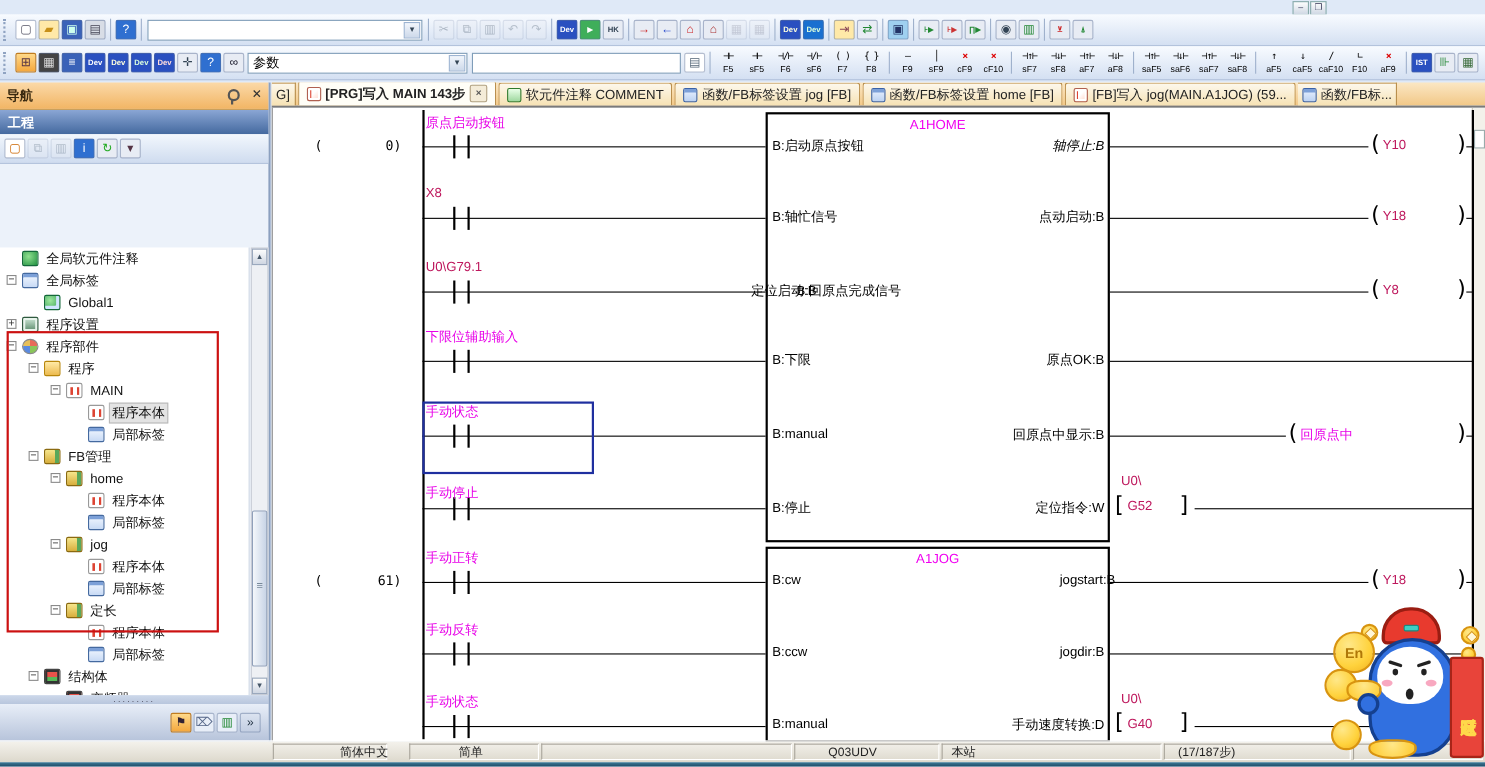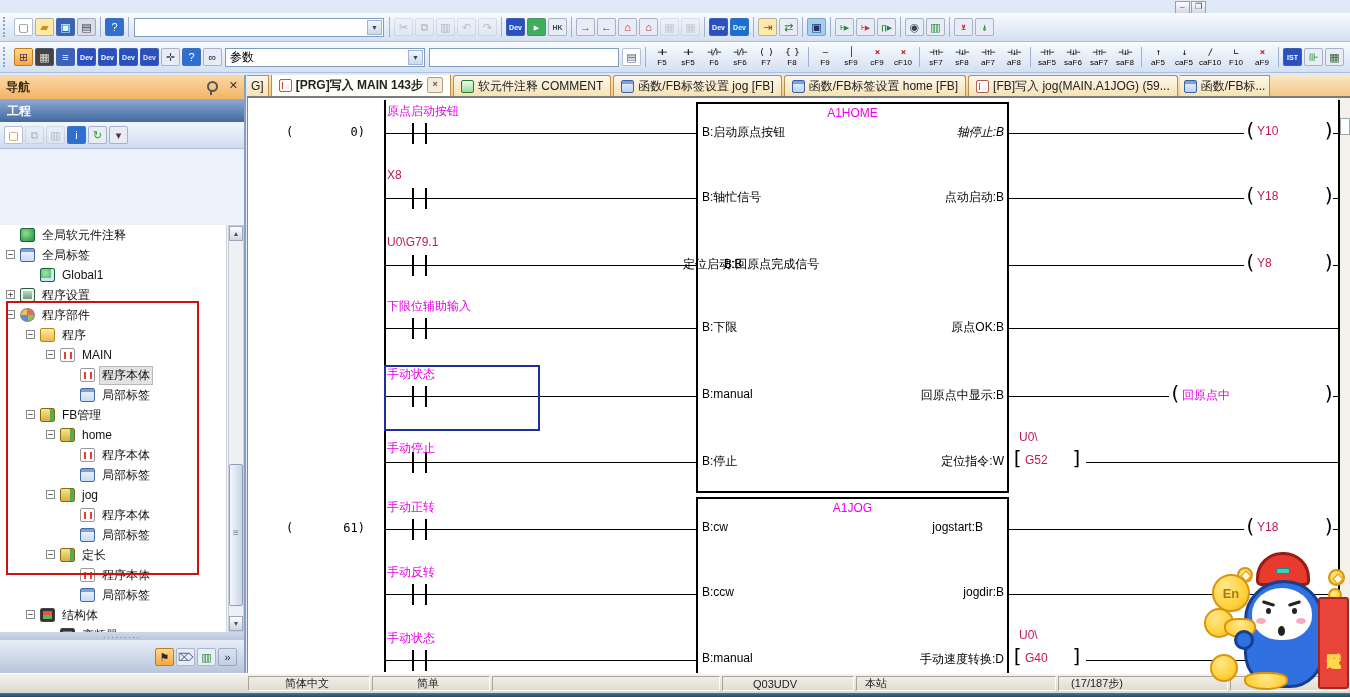--- a/index.html
+++ b/index.html
@@ -580,21 +580,21 @@
       <div class="llabel" style="left: 777px; top: 355px;">G52</div>
       <div class="paren" style="left: 823px; top: 350px;">]</div>
       <div class="ln" style="left: 838px; top: 364px; width: 253px; height: 1px;"></div>
       <div class="rnum" style="left: 38px; top: 423px;">(</div>
       <div class="rnum" style="left: 41px; top: 423px; width: 76px; text-align: right;">61)</div>
       <div class="ln" style="left: 136px; top: 431px; width: 312px; height: 1px;"></div>
       <div class="ln" style="left: 164px; top: 421px; width: 2px; height: 21px;"></div>
       <div class="ln" style="left: 177px; top: 421px; width: 2px; height: 21px;"></div>
       <div class="llabel m" style="left: 139px; top: 401px;">手动正转</div>
       <div class="iolabel" style="left: 454px; top: 422px;">B:cw</div>
-      <div class="iolabel" style="left: 432px; top: 422px; width: 303px; text-align: right;">jogstart:B</div>
+      <div class="iolabel" style="left: 463px; top: 422px; width: 303px; text-align: right;">jogstart:B</div>
       <div class="ln" style="left: 761px; top: 431px; width: 235px; height: 1px;"></div>
       <div class="paren" style="left: 996px; top: 418px;">(</div>
       <div class="llabel " style="left: 1009px; top: 422px;">Y18</div>
       <div class="paren" style="left: 1075px; top: 418px;">)</div>
       <div class="ln" style="left: 1085px; top: 431px; width: 6px; height: 1px;"></div>
       <div class="ln" style="left: 136px; top: 496px; width: 312px; height: 1px;"></div>
       <div class="ln" style="left: 164px; top: 486px; width: 2px; height: 21px;"></div>
       <div class="ln" style="left: 177px; top: 486px; width: 2px; height: 21px;"></div>
       <div class="llabel m" style="left: 139px; top: 466px;">手动反转</div>
       <div class="iolabel" style="left: 454px; top: 487px;">B:ccw</div>
@@ -607,21 +607,21 @@
       <div class="iolabel" style="left: 454px; top: 553px;">B:manual</div>
       <div class="iolabel" style="left: 453px; top: 553px; width: 303px; text-align: right;">手动速度转换:D</div>
       <div class="llabel" style="left: 771px; top: 530px;">U0\</div>
       <div class="paren" style="left: 763px; top: 548px;">[</div>
       <div class="llabel" style="left: 777px; top: 553px;">G40</div>
       <div class="paren" style="left: 823px; top: 548px;">]</div>
       <div class="ln" style="left: 838px; top: 562px; width: 253px; height: 1px;"></div>
     </div>
 
   <div id="statusbar">
-      <div class="seg" style="left: 248px; width: 122px; padding-left: 36px;">
+      <div class="seg" style="left: 248px; width: 104px; padding-left: 60px;">
         <div>简体中文</div>
       </div>
       <div class="seg" style="left: 372px; width: 118px; padding-left: 44px;">
         <div>简单</div>
       </div>
       <div class="seg" style="left: 492px; width: 228px; padding-left: 0px;"></div>
       <div class="seg" style="left: 722px; width: 132px; padding-left: 30px;">
         <div>Q03UDV</div>
       </div>
       <div class="seg" style="left: 856px; width: 200px; padding-left: 8px;">

